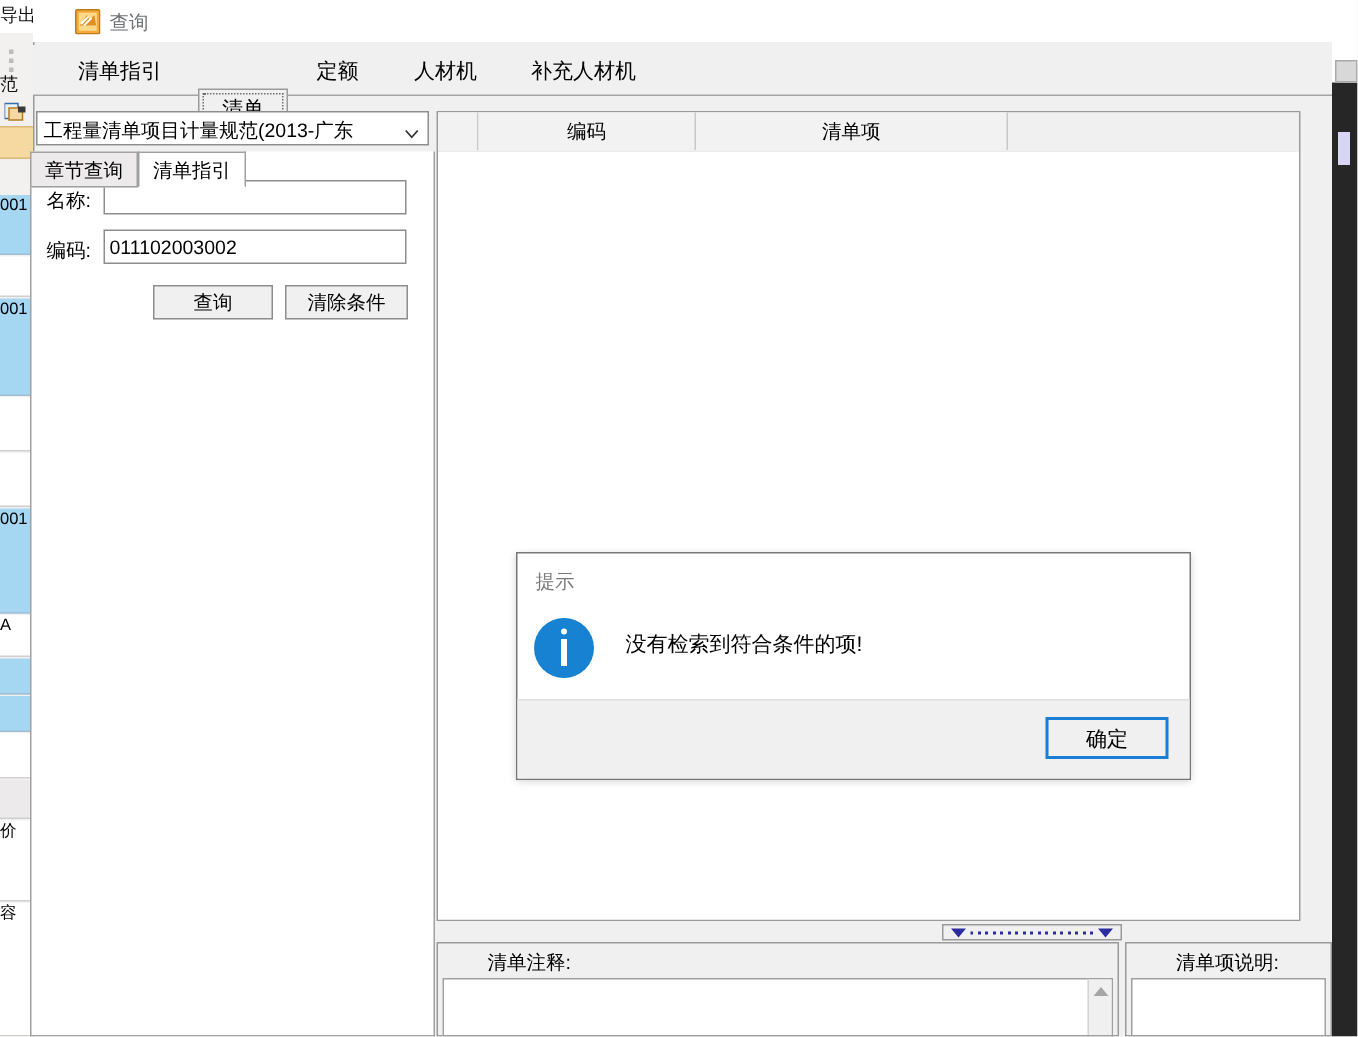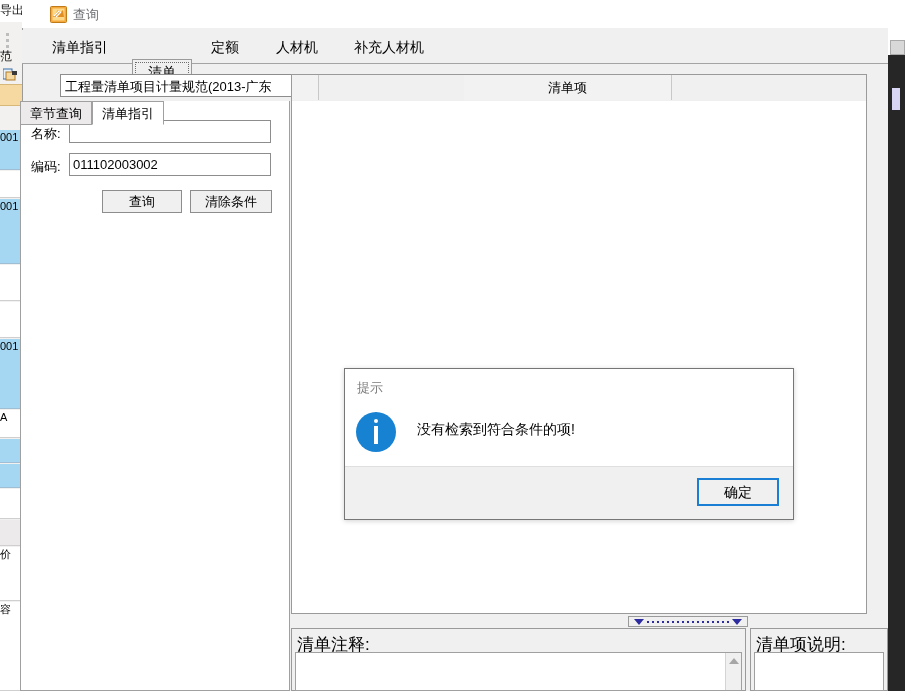--- a/index.html
+++ b/index.html
@@ -44,21 +44,21 @@
   #title-text{left:51px;top:6px;font-size:13px;color:#6e7074;white-space:nowrap;}
 
   
   #tabstrip{left:22px;top:30px;width:866px;height:34px;background:#f0f0f0;border-bottom:1px solid #a4a4a4;box-sizing:border-box;}
   .tab{position:absolute;top:5px;height:25px;line-height:25px;font-size:14px;color:#000;
        text-align:center;white-space:nowrap;box-sizing:border-box;}
   .tab.active{border:1px solid #9b9b9b;background:#f0f0f0;}
   .tab.active .inner{position:absolute;left:2px;top:2px;right:2px;bottom:2px;border:1px dotted #6d6d6d;line-height:19px;}
 
   
-  #std-combo{left:24px;top:74px;width:262px;height:23px;background:#ffffff;border:1px solid #8d8d8d;box-sizing:border-box;margin-left:36px;}
+  #std-combo{left:24px;top:74px;width:262px;height:23px;background:#ffffff;border:1px solid #8d8d8d;box-sizing:border-box;}
   #std-combo-text{position:absolute;left:4px;top:3px;font-size:13px;white-space:nowrap;color:#000;}
   #std-combo-arrow{position:absolute;right:6px;top:7px;width:9px;height:9px;}
 
   
   #qpanel{left:20px;top:101px;width:270px;height:590px;background:#ffffff;border:1px solid #a0a0a0;border-top:none;box-sizing:border-box;}
   #qtabs{left:20px;top:101px;width:270px;height:24px;}
   .qtab{position:absolute;top:0;height:24px;line-height:24px;font-size:13px;text-align:center;box-sizing:border-box;white-space:nowrap;}
   .qtab.inactive{background:#eceaea;border:1px solid #a0a0a0;border-bottom:1px solid #a0a0a0;}
   .qtab.active{background:#ffffff;border:1px solid #a0a0a0;border-bottom:1px solid #ffffff;}
 
@@ -78,21 +78,21 @@
 
   
   #splitter{left:291px;top:616px;width:576px;height:12px;}
   #splitter-handle{position:absolute;left:337px;top:0;width:120px;height:11px;background:#f0f0f0;border:1px solid #9a9a9a;box-sizing:border-box;}
   .spl-dots{position:absolute;left:18px;top:4px;width:84px;height:2px;
             background:repeating-linear-gradient(to right,#2c2ca0 0 2px,transparent 2px 5px);}
   .spl-tri{position:absolute;top:2px;width:0;height:0;border-left:5px solid transparent;border-right:5px solid transparent;border-top:6px solid #2c2ca0;}
 
   
   .note-panel{position:absolute;background:#f0f0f0;border:1px solid #9a9a9a;box-sizing:border-box;}
-  .note-label{position:absolute;font-size:17px;color:#000;white-space:nowrap;}
+  .note-label{position:absolute;font-size:13px;color:#000;white-space:nowrap;margin-left:28px;}
   .note-box{position:absolute;background:#ffffff;border:1px solid #a0a0a0;box-sizing:border-box;}
   .note-scroll{position:absolute;right:0;top:0;width:15px;bottom:0;background:#f0f0f0;border-left:1px solid #d4d4d4;}
   .note-scroll-up{position:absolute;left:3px;top:5px;width:0;height:0;border-left:5px solid transparent;border-right:5px solid transparent;border-bottom:6px solid #a6a6a6;}
 
   
   #dlg{left:344px;top:368px;width:450px;height:152px;background:#ffffff;border:1px solid #767676;
        box-sizing:border-box;box-shadow:0 1px 5px rgba(0,0,0,.18);}
   #dlg-title{position:absolute;left:12px;top:10px;font-size:13px;color:#7a7a7a;white-space:nowrap;}
   #dlg-icon{position:absolute;left:356px;top:412px;width:40px;height:40px;border-radius:50%;background:#1781d2;}
   #dlg-icon .dot{position:absolute;left:18px;top:7px;width:4px;height:4px;border-radius:50%;background:#ffffff;}
@@ -197,20 +197,21 @@
 <div class="abs" id="qtabs">
   <div id="qtabs-host">
       <div class="qtab inactive" style="left: 0px; width: 72px;">章节查询</div>
       <div class="qtab active" style="left: 72px; width: 72px;">清单指引</div>
     </div>
 </div>
 
 <div class="abs" id="grid">
   <div id="grid-header">
       <div class="gh" style="left: 0px; width: 27px;"></div>
+      <div class="gh" style="left: 27px; width: 145px;">编码</div>
       <div class="gh" style="left: 172px; width: 208px;">清单项</div>
     </div>
   <div id="grid-body"></div>
 </div>
 
 <div class="abs" id="splitter">
   <div id="splitter-handle">
     <span class="spl-tri" style="left:5px;"></span>
     <span class="spl-dots"></span>
     <span class="spl-tri" style="right:5px;"></span>

